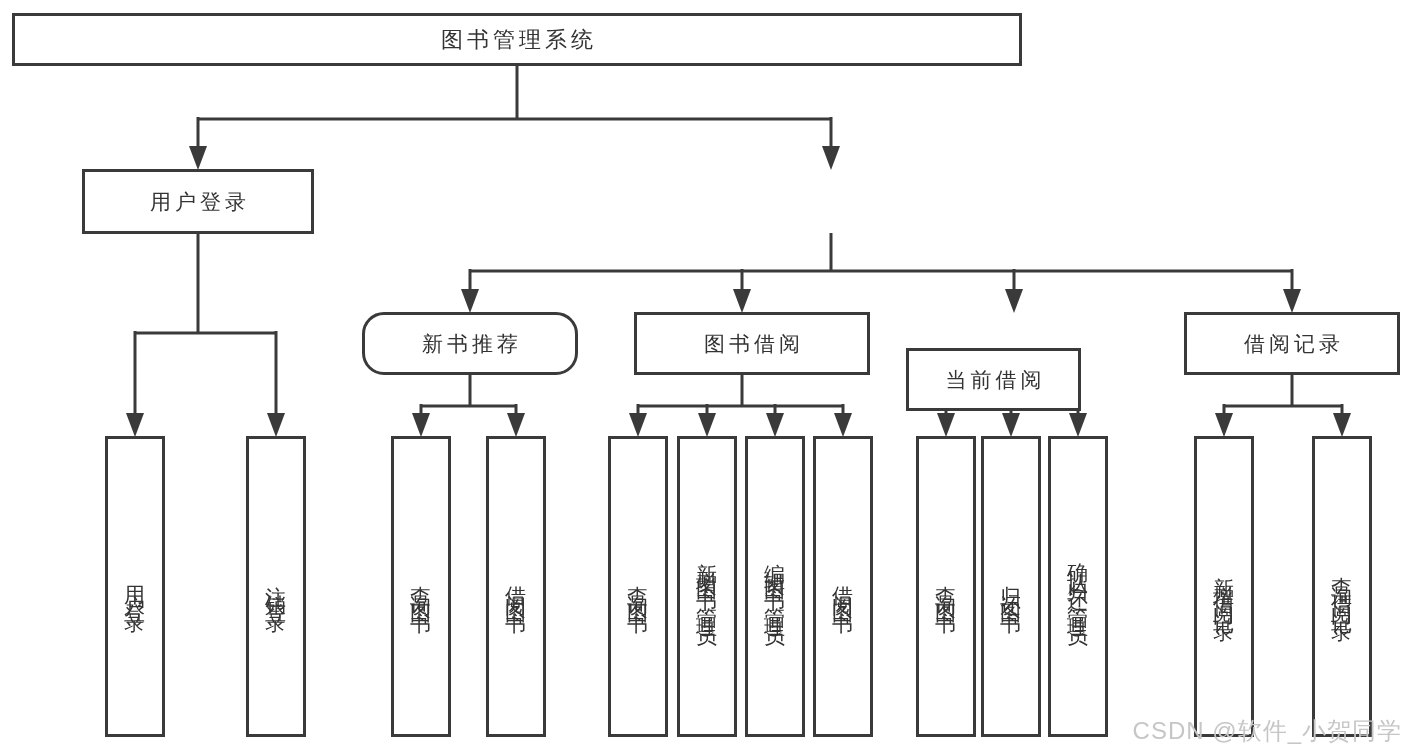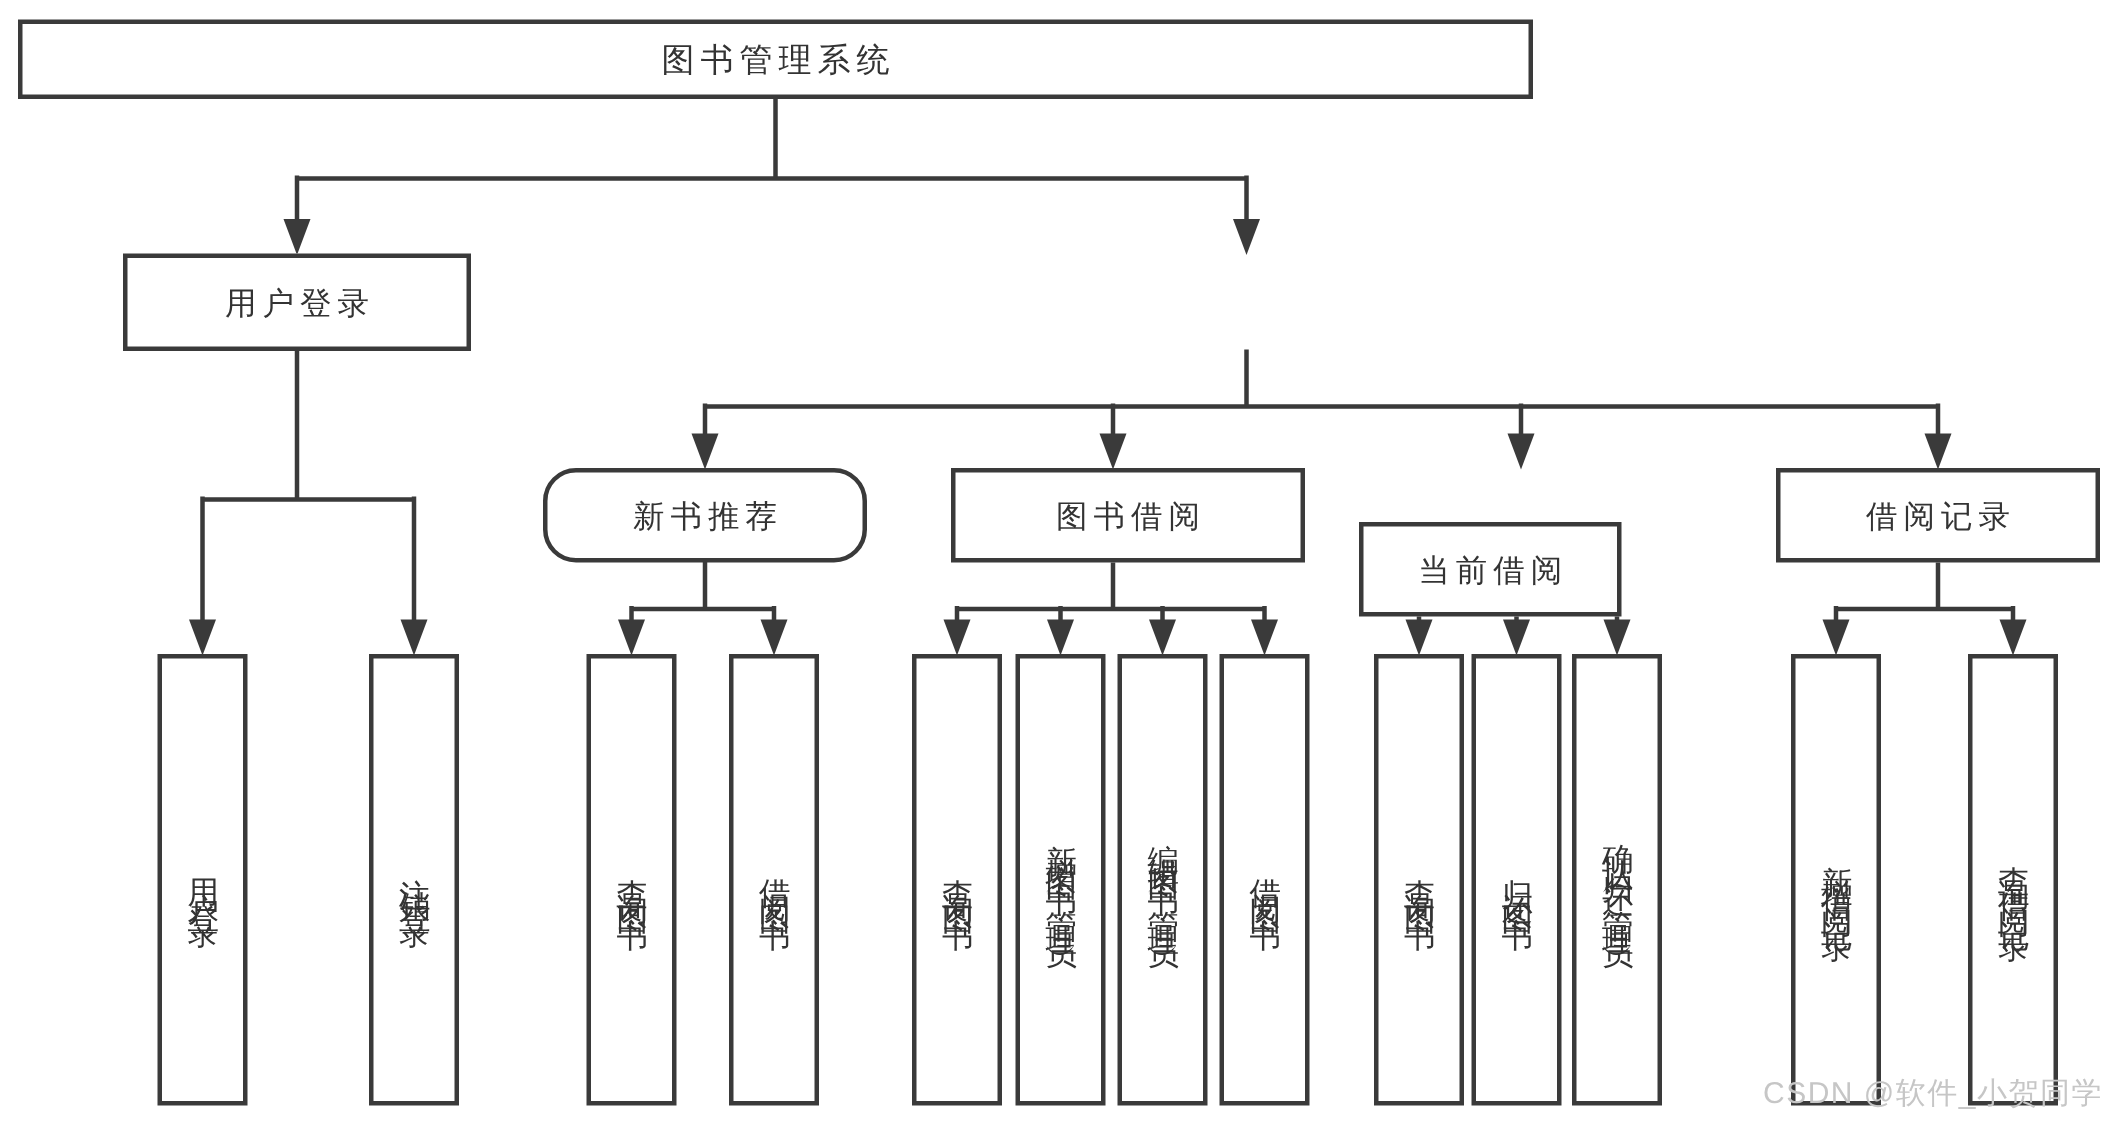--- a/index.html
+++ b/index.html
@@ -47,21 +47,21 @@
     text-orientation: mixed;
     font-size: 21px;
     letter-spacing: 9px;
     line-height: 1;
     z-index: 1;
   }
   .watermark {
     position: absolute;
     top: 715px;
     right: 3px;
-    font-size: 20px;
+    font-size: 24px;
     letter-spacing: 1px;
     color: #c6c6c6;
     z-index: 5;
     white-space: nowrap;
   }
 </style>
 </head>
 <body>
 
 <div class="canvas">

